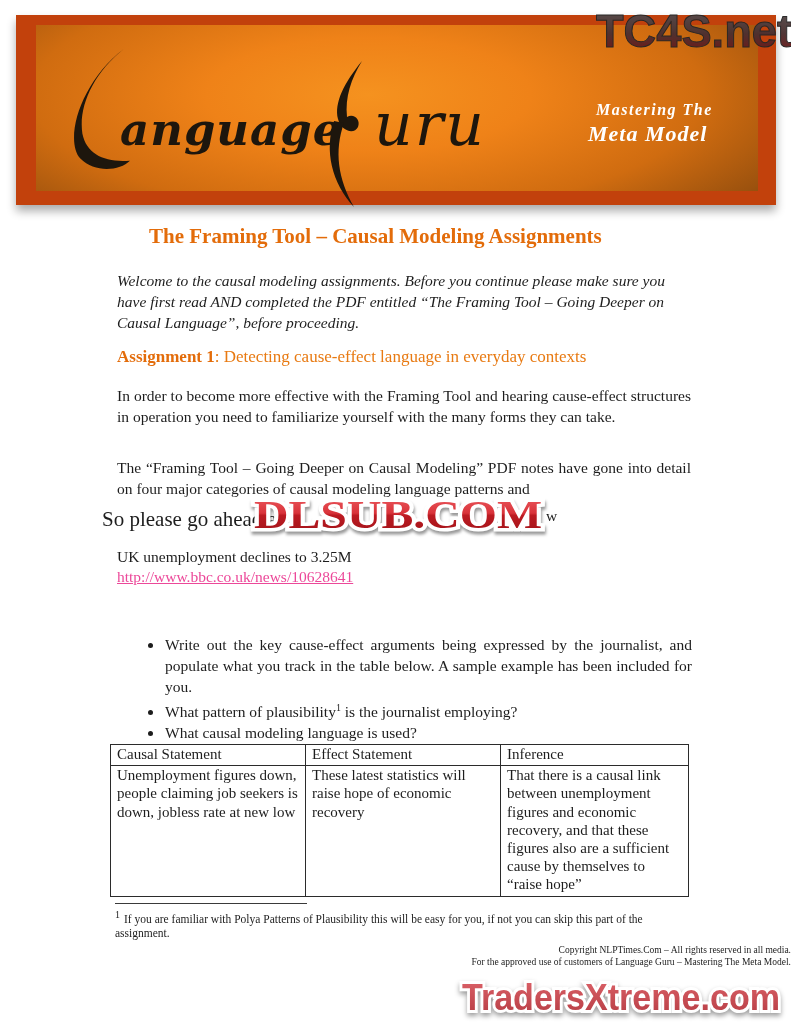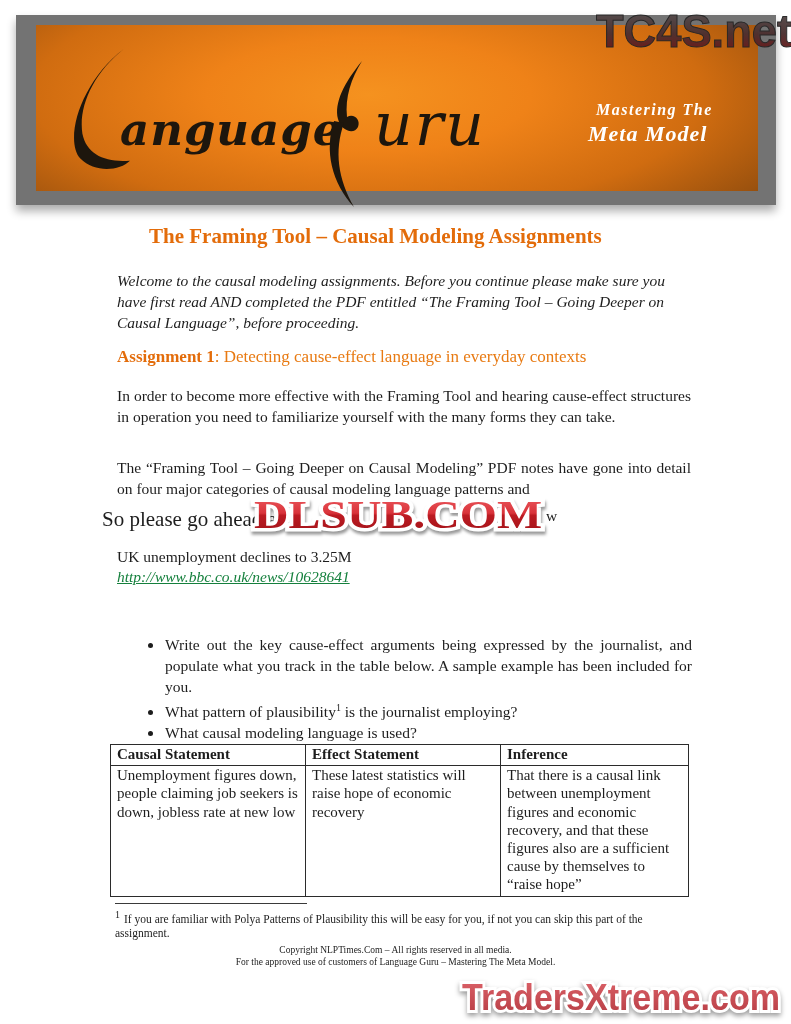--- a/index.html
+++ b/index.html
@@ -1,20 +1,20 @@
 <!DOCTYPE html>
 <html><head>
 <meta charset="utf-8">
 <style>
   html,body{margin:0;padding:0;background:#ffffff;}
   #page{position:relative;width:791px;height:1024px;background:#ffffff;overflow:hidden;
         font-family:"Liberation Serif",serif;color:#1d1d1d;}
 
   
-  .banner{position:absolute;left:16px;top:15px;width:760px;height:190px;background:#737373;
+  .banner{position:absolute;left:16px;top:15px;width:760px;height:190px;background:#c2410c;
           box-shadow:0 6px 9px rgba(0,0,0,0.33);}
   .banner-inner{position:absolute;left:20px;top:10px;right:18px;bottom:14px;
           background:radial-gradient(ellipse 75% 115% at 46% 42%, #f5921f 0%, #ef8218 30%, #d06c10 62%, #9c520e 86%, #70400d 100%);}
   .logo-l{position:absolute;left:34px;top:22px;}
   .logo-g{position:absolute;left:282px;top:34px;}
   .logo-word1{position:absolute;left:84px;top:78px;font-family:"DejaVu Serif",serif;
           font-style:italic;font-weight:600;font-size:45px;color:#1d160d;letter-spacing:1px;}
   .logo-word2{position:absolute;left:338px;top:64px;font-family:"DejaVu Serif",serif;
           font-style:italic;font-weight:normal;font-size:60px;color:#1d160d;letter-spacing:2px;}
   .tagline{position:absolute;left:552px;top:76px;color:#ffffff;font-style:italic;font-weight:bold;}
@@ -31,40 +31,40 @@
   .para{position:absolute;left:117px;width:574px;font-size:15.5px;line-height:21px;}
   .p-intro{top:270px;font-style:italic;}
   .h2{position:absolute;left:117px;top:347px;width:574px;font-size:17px;color:#e87a12;}
   .h2 b{color:#e36c0a;}
   .p-just{text-align:justify;}
   .p1{top:385px;}
   .p2{top:457px;}
   .frag-start{position:absolute;left:102px;top:507px;font-size:21px;}
   .frag-end{position:absolute;left:546px;top:507px;font-size:15.5px;}
   .p-article{top:546px;}
-  .doc-link{position:absolute;left:117px;top:568px;font-size:15.5px;color:#15803d;text-decoration:underline;font-style:italic;}
+  .doc-link{position:absolute;left:117px;top:568px;font-size:15.5px;color:#ec4899;text-decoration:underline;}
   .p-task{top:599px;}
   .bullets{position:absolute;left:117px;top:634px;width:575px;font-size:15.5px;line-height:21px;}
   .bullets ul{margin:0;padding-left:47px;}
   .bullets li{padding-left:1px;}
   .li-just{text-align:justify;}
   sup{font-size:10px;}
 
   
   .tbl{position:absolute;left:110px;top:744px;width:578px;border-collapse:collapse;table-layout:fixed;
        font-size:15px;line-height:18.2px;}
   .tbl th,.tbl td{border:1.5px solid #2b2b2b;padding:0px 6px 2px 6px;vertical-align:top;text-align:left;
        font-weight:normal;}
-  .tbl th{font-weight:bold;}
+  .tbl th{font-weight:normal;}
 
   
   .fn-rule{position:absolute;left:115px;top:903px;width:192px;border-top:1.5px solid #3a3a3a;}
   .footnote{position:absolute;left:115px;top:908px;width:578px;font-size:11.5px;line-height:14px;}
   .footnote sup{font-size:10px;margin-right:4px;}
-  .copyright{position:absolute;left:0;top:944px;width:791px;text-align:center;font-size:9.5px;
+  .copyright{position:absolute;left:0;top:944px;width:791px;text-align:right;font-size:9.5px;
        line-height:12px;color:#222222;}
 </style>
 </head>
 <body>
 
 <div id="page">
 
   <div class="banner">
     <div class="banner-inner">
       <svg class="logo-l" width="62" height="124" viewBox="0 0 60 120">

